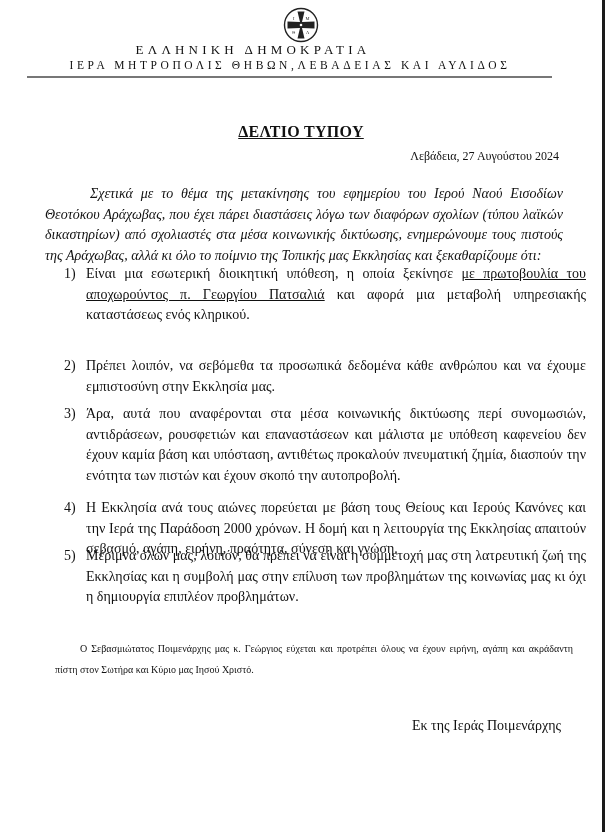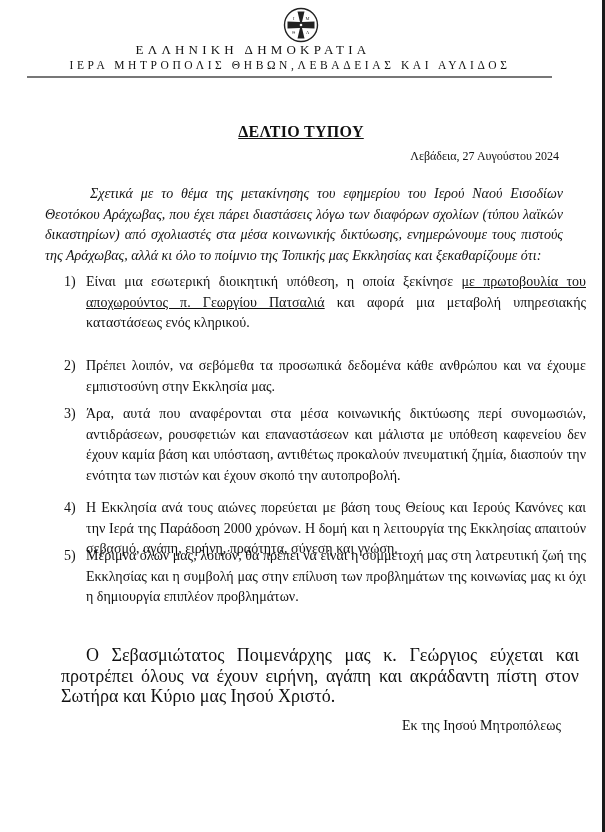--- a/index.html
+++ b/index.html
@@ -28,21 +28,21 @@
     font-size: 14px; line-height: 20.5px; text-align: justify; text-indent: 45px; margin: 0; font-style: italic;
   }
   .item {
     position: absolute; left: 64px; width: 500px; font-size: 14px; line-height: 20.5px;
     text-align: justify; margin: 0; padding-left: 22px; text-indent: -22px;
   }
   .item .num { display: inline-block; width: 22px; text-indent: 0; }
   .u { text-decoration: underline; }
   .closing {
     position: absolute; left: 45px; width: 518px; top: 629px;
-    font-size: 18px; line-height: 20.5px; text-align: justify; text-indent: 25px; margin: 16px;
+    font-size: 10px; line-height: 20.5px; text-align: justify; text-indent: 25px; margin: 10px;
   }
   .signature { position: absolute; right: 44px; top: 718px; font-size: 14px; }
 </style>
 </head>
 <body>
 
 <div class="right-edge"></div>
 
 <svg class="emblem" viewBox="0 0 36 36">
   <circle cx="18" cy="18" r="16.5" fill="none" stroke="#222" stroke-width="1.4"></circle>
@@ -56,21 +56,21 @@
 
 <div class="hdr1">ΕΛΛΗΝΙΚΗ ΔΗΜΟΚΡΑΤΙΑ</div>
 <div class="hdr2">ΙΕΡΑ ΜΗΤΡΟΠΟΛΙΣ ΘΗΒΩΝ,ΛΕΒΑΔΕΙΑΣ ΚΑΙ ΑΥΛΙΔΟΣ</div>
 <div class="hdr-rule"></div>
 
 <div class="date">Λεβάδεια, 27 Αυγούστου 2024</div>
 <div class="title">ΔΕΛΤΙΟ ΤΥΠΟΥ</div>
 
 <p class="intro">Σχετικά με το θέμα της μετακίνησης του εφημερίου του Ιερού Ναού Εισοδίων Θεοτόκου Αράχωβας, που έχει πάρει διαστάσεις λόγω των διαφόρων σχολίων (τύπου λαϊκών δικαστηρίων) από σχολιαστές στα μέσα κοινωνικής δικτύωσης, ενημερώνουμε τους πιστούς της Αράχωβας, αλλά κι όλο το ποίμνιο της Τοπικής μας Εκκλησίας και ξεκαθαρίζουμε ότι:</p>
 
-<p class="item" style="top:272px">
+<p class="item" style="top:264px">
   <span class="num">1)</span><span>Είναι μια εσωτερική διοικητική υπόθεση, η οποία ξεκίνησε </span><span class="u">με πρωτοβουλία του αποχωρούντος π. Γεωργίου Πατσαλιά</span><span> και αφορά μια μεταβολή υπηρεσιακής καταστάσεως ενός κληρικού.</span>
 </p>
 
 <p class="item" style="top:356px">
   <span class="num">2)</span><span>Πρέπει λοιπόν, να σεβόμεθα τα προσωπικά δεδομένα κάθε ανθρώπου και να έχουμε εμπιστοσύνη στην Εκκλησία μας.</span>
 </p>
 
 <p class="item" style="top:404px">
   <span class="num">3)</span><span>Άρα, αυτά που αναφέρονται στα μέσα κοινωνικής δικτύωσης περί συνομωσιών, αντιδράσεων, ρουσφετιών και επαναστάσεων και μάλιστα με υπόθεση καφενείου δεν έχουν καμία βάση και υπόσταση, αντιθέτως προκαλούν πνευματική ζημία, διασπούν την ενότητα των πιστών και έχουν σκοπό την αυτοπροβολή.</span>
 </p>
@@ -78,13 +78,13 @@
 <p class="item" style="top:498px">
   <span class="num">4)</span><span>Η Εκκλησία ανά τους αιώνες πορεύεται με βάση τους Θείους και Ιερούς Κανόνες και την Ιερά της Παράδοση 2000 χρόνων. Η δομή και η λειτουργία της Εκκλησίας απαιτούν σεβασμό, αγάπη, ειρήνη, πραότητα, σύνεση και γνώση.</span>
 </p>
 
 <p class="item" style="top:546px">
   <span class="num">5)</span><span>Μέριμνα όλων μας, λοιπόν, θα πρέπει να είναι η συμμετοχή μας στη λατρευτική ζωή της Εκκλησίας και η συμβολή μας στην επίλυση των προβλημάτων της κοινωνίας μας κι όχι η δημιουργία επιπλέον προβλημάτων.</span>
 </p>
 
 <p class="closing">Ο Σεβασμιώτατος  Ποιμενάρχης μας κ. Γεώργιος εύχεται και προτρέπει όλους να έχουν ειρήνη, αγάπη και ακράδαντη πίστη στον Σωτήρα και Κύριο μας Ιησού Χριστό.</p>
 
-<div class="signature">Εκ της Ιησού Μητροπόλεως</div>
+<div class="signature">Εκ της Ιεράς Ποιμενάρχης</div>
 
 </body></html>

